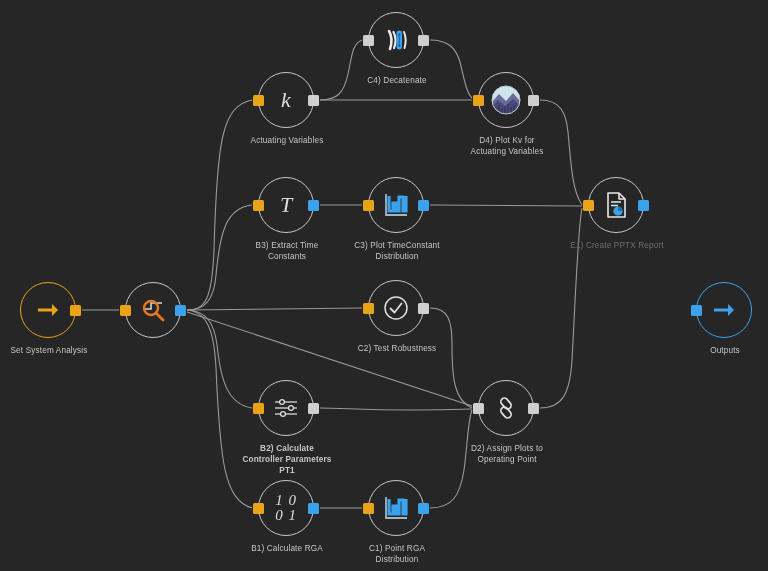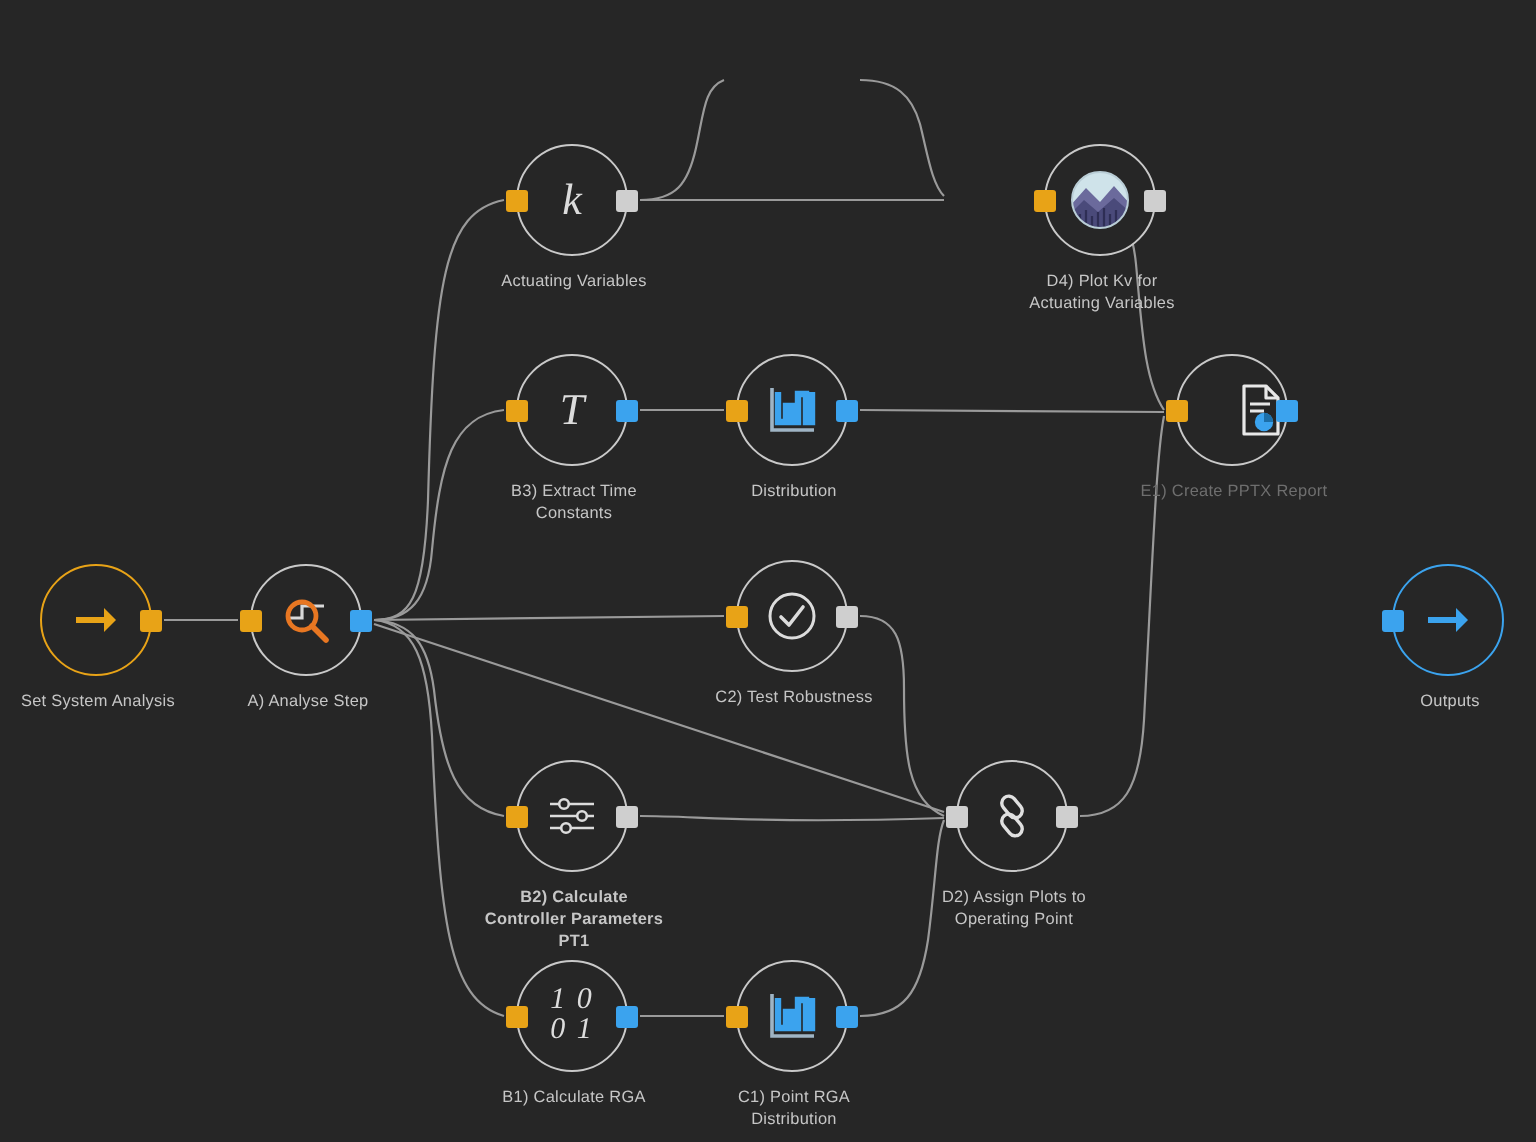--- a/index.html
+++ b/index.html
@@ -82,35 +82,50 @@
     <span>
       <svg class="ic" width="30" height="28" viewBox="0 0 30 28">
         <path d="M7 13 H13 V7 H24" stroke="#d8d8d8" stroke-width="1.6" fill="none"></path>
         <circle cx="13" cy="12" r="7" stroke="#e87722" stroke-width="2.4" fill="none"></circle>
         <path d="M18 17 L25 24" stroke="#e87722" stroke-width="2.8" stroke-linecap="round"></path>
       </svg>
     </span>
     <span class="port in orange"></span>
     <span class="port out blue"></span>
     <div class="label">
-      <div>A) Analyse Step</div>
     </div>
   </div>
 
   <div class="node" style="left:258px;top:72px;">
     <span class="glyph">k</span>
     <span class="port in orange"></span>
     <span class="port out grey"></span>
     <div class="label">
       <div>Actuating Variables</div>
     </div>
   </div>
 
-
-  <div class="node" style="left:478px;top:72px;margin-left:44px;">
+  <div class="node" style="left:368px;top:12px;">
+    <span>
+      <svg class="ic" width="26" height="26" viewBox="0 0 26 26">
+        <path d="M6 4 C9 9 9 16 7 22" stroke="#eaeaea" stroke-width="2.6" fill="none" stroke-linecap="round"></path>
+        <path d="M10.5 5 C13 10 13 16 11 21" stroke="#eaeaea" stroke-width="2.2" fill="none" stroke-linecap="round"></path>
+        <rect x="13.5" y="3.5" width="5.5" height="19" rx="2.7" fill="#3ba3ee"></rect>
+        <path d="M16.2 7 V19" stroke="#1c5f8f" stroke-width="1"></path>
+        <path d="M16.2 6 l-1.6 2 h3.2 Z" fill="#1c5f8f"></path>
+        <path d="M16.2 20 l-1.6 -2 h3.2 Z" fill="#1c5f8f"></path>
+        <path d="M21 5 C23 10 23 16 21.5 21" stroke="#eaeaea" stroke-width="2" fill="none" stroke-linecap="round"></path>
+      </svg>
+    </span>
+    <span class="port in grey"></span>
+    <span class="port out grey"></span>
+    <div class="label warm">C4) Decatenate</div>
+  </div>
+
+  <div class="node" style="left:478px;top:72px;">
     <span>
       <svg class="ic" width="30" height="30" viewBox="0 0 30 30">
         <defs>
           <clipPath id="cl">
               <circle cx="15" cy="15" r="14"></circle>
             </clipPath>
         </defs>
         <g clip-path="url(#cl)">
           <rect x="0" y="0" width="30" height="30" fill="#cfe3ea"></rect>
           <path d="M0 18 L8 9 L15 16 L22 8 L30 17 V30 H0 Z" fill="#6b6a9c"></path>
@@ -149,20 +164,21 @@
   <div class="node" style="left:368px;top:177px;">
     <span>
       <svg class="ic" width="28" height="28" viewBox="0 0 28 28">
         <path d="M4 3 V24 H25" stroke="#9fb4c4" stroke-width="1.8" fill="none"></path>
         <path d="M7 5 V20 H11 V12 H14 V20 H17 V6 H21 V20 H24 V5" fill="none" stroke="#3ba3ee" stroke-width="3.2" stroke-linejoin="miter"></path>
       </svg>
     </span>
     <span class="port in orange"></span>
     <span class="port out blue"></span>
     <div class="label">
+      <div>C3) Plot TimeConstant</div>
       <div>Distribution</div>
     </div>
   </div>
 
   <div class="node" style="left:368px;top:280px;">
     <span>
       <svg class="ic" width="28" height="28" viewBox="0 0 28 28">
         <circle cx="14" cy="14" r="11" fill="none" stroke="#dcdcdc" stroke-width="1.5"></circle>
         <path d="M8.5 14.5 L12.5 18.5 L19.5 9.5" fill="none" stroke="#dcdcdc" stroke-width="1.8" stroke-linecap="round" stroke-linejoin="round"></path>
       </svg>
@@ -231,21 +247,21 @@
       </svg>
     </span>
     <span class="port in grey"></span>
     <span class="port out grey"></span>
     <div class="label">
       <div>D2) Assign Plots to</div>
       <div>Operating Point</div>
     </div>
   </div>
 
-  <div class="node" style="left:588px;top:177px;justify-content:flex-end;">
+  <div class="node" style="left:588px;top:177px;">
     <span>
       <svg class="ic" width="26" height="28" viewBox="0 0 26 28">
         <path d="M5 2 H16 L22 8 V26 H5 Z" fill="none" stroke="#e8e8e8" stroke-width="1.6" stroke-linejoin="round"></path>
         <path d="M16 2 V8 H22" fill="none" stroke="#e8e8e8" stroke-width="1.6" stroke-linejoin="round"></path>
         <g stroke="#e8e8e8" stroke-width="1.5">
           <path d="M8 11 H18"></path>
             <path d="M8 14.5 H15"></path>
         </g>
         <circle cx="15" cy="20" r="4.6" fill="#3ba3ee"></circle>
         <path d="M15 20 L15 15.4 A4.6 4.6 0 0 1 19.6 20 Z" fill="#1d6fa8"></path>

